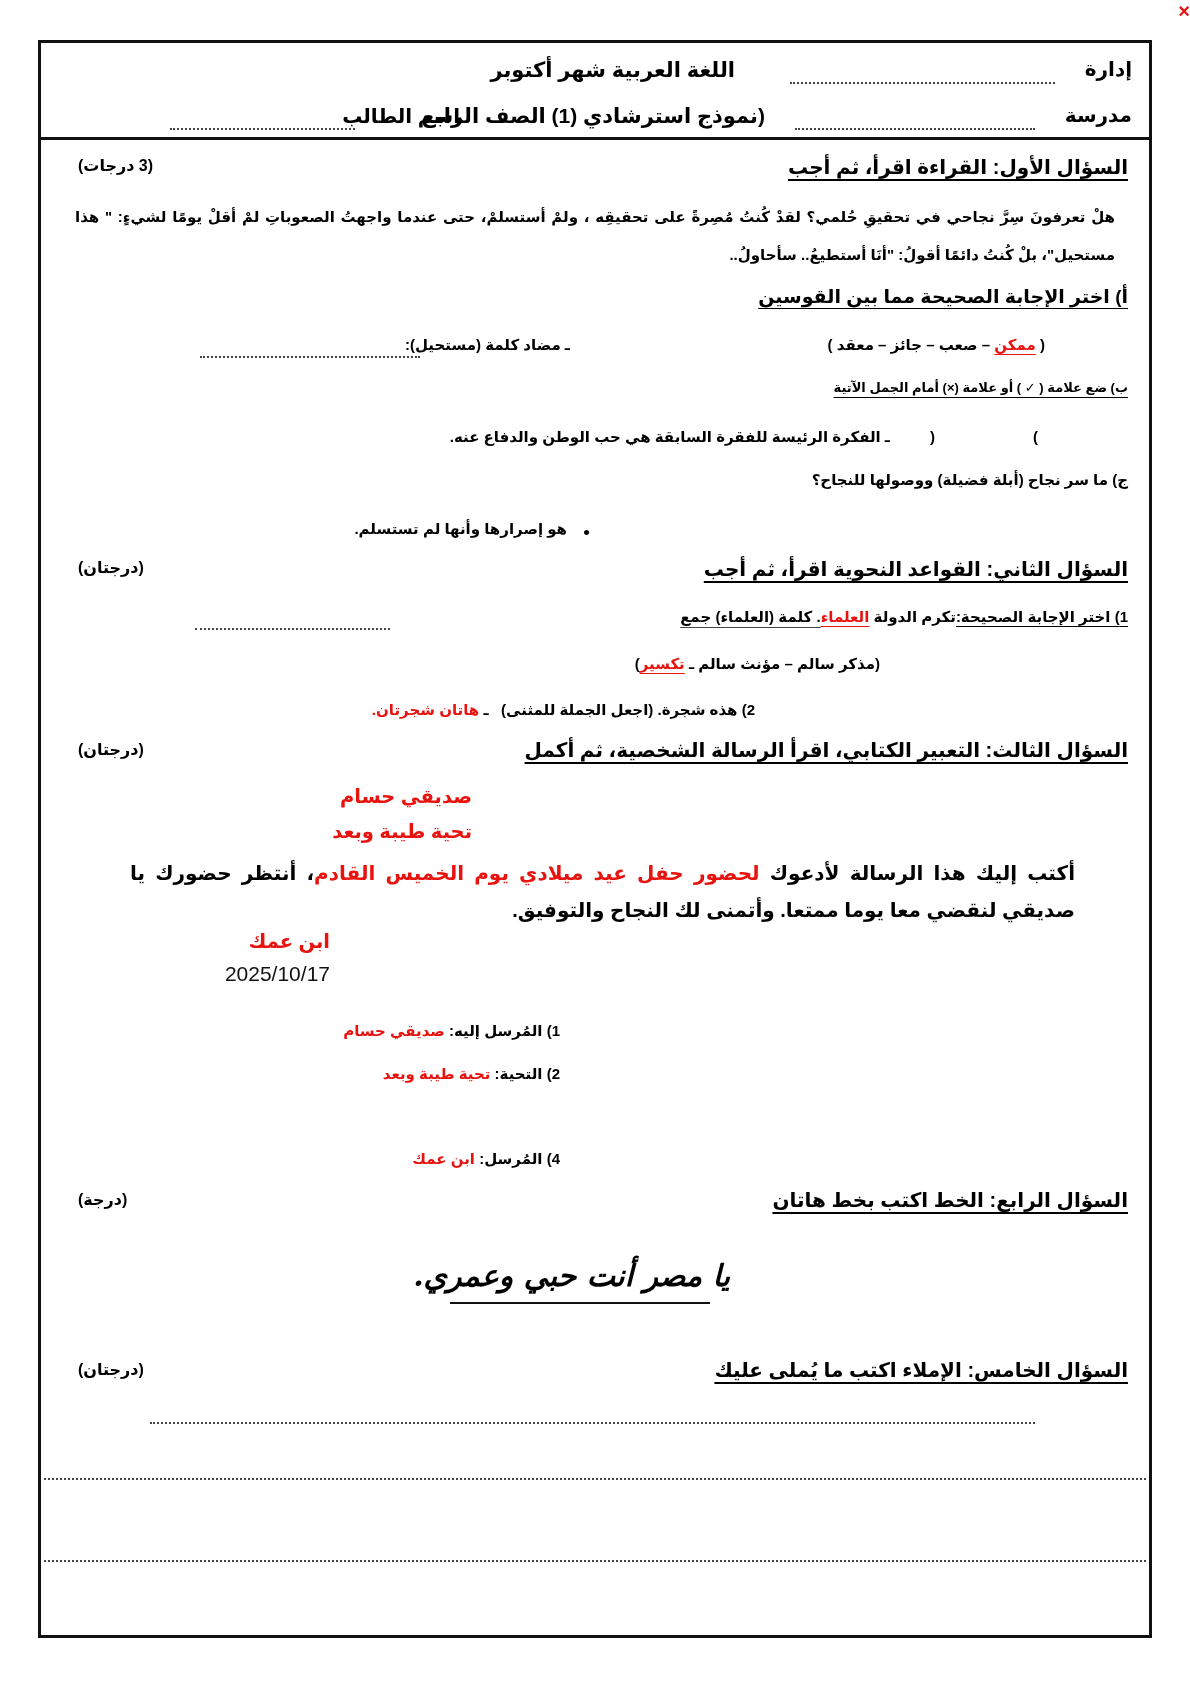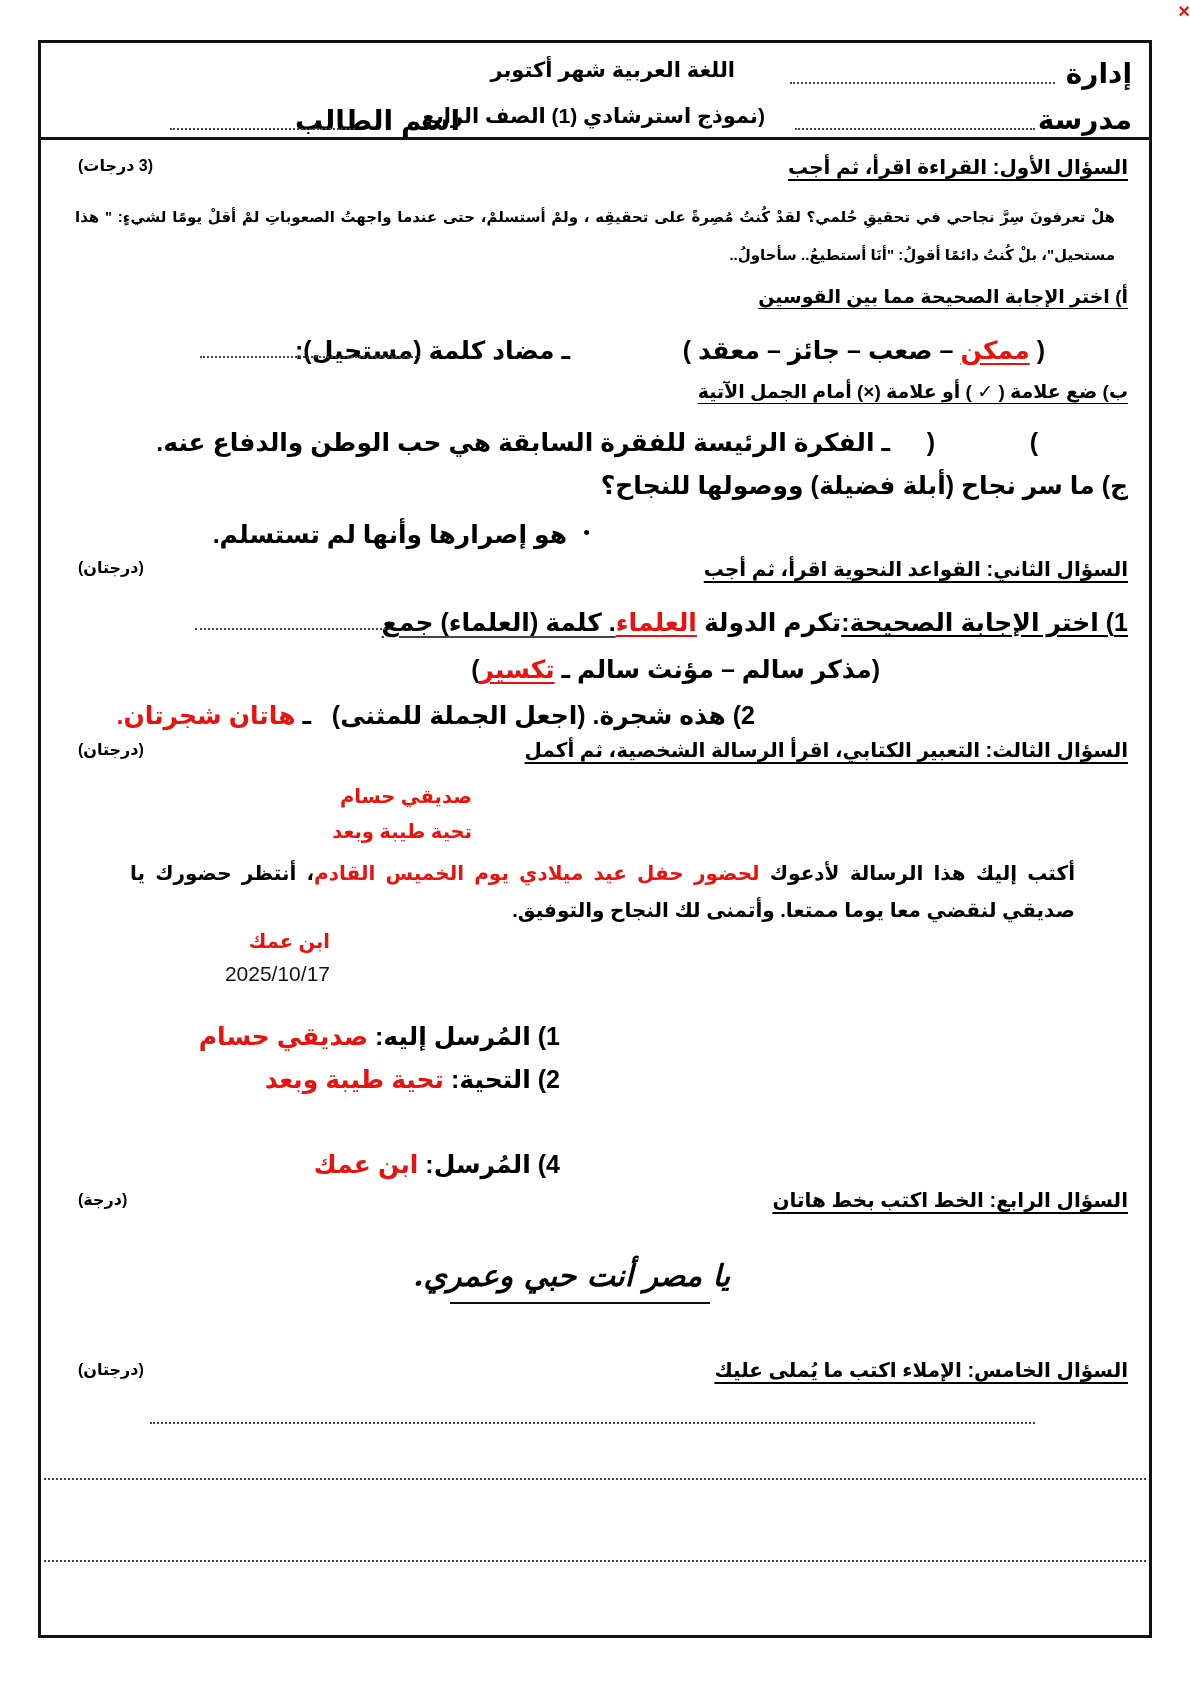--- a/index.html
+++ b/index.html
@@ -71,21 +71,21 @@
   .solidline {
     position: absolute;
     border-bottom: 2px solid #111;
     height: 0;
   }
 
   
   .hdr-label {
     position: absolute;
     font-weight: bold;
-    font-size: 28px;
+    font-size: 20px;
     color: #000;
   }
   .hdr-title {
     position: absolute;
     font-weight: bold;
     font-size: 21px;
     color: #000;
   }
 
   
@@ -107,21 +107,21 @@
     position: absolute;
     font-weight: bold;
     font-size: 15px;
     color: #000;
     line-height: 38px;
     text-align: justify;
   }
   .body-line {
     position: absolute;
     font-weight: bold;
-    font-size: 25px;
+    font-size: 15px;
     color: #000;
   }
   .xmark {
     color: #e8130e;
     font-weight: bold;
     font-size: 20px;
   }
 
   
   .letter-line {
@@ -196,21 +196,21 @@
   <div class="body-line" style="top:336px; right:620px;">
     <span>ـ مضاد كلمة (مستحيل):</span>
   </div>
   <div class="dotline" style="top:356px; right:770px; width:220px;"></div>
   <div class="body-line" style="top:336px; right:145px;">
     <span>(</span>
     <span class="red-u">ممكن</span>
     <span>– صعب – جائز – معقد  )</span>
   </div>
 
-  <div class="q-title" style="top:380px; right:62px; font-size:19px;">ب) ضع علامة ( ✓ ) أو علامة (×) أمام الجمل الآتية</div>
+  <div class="q-title" style="top:380px; right:62px; font-size:13px;">ب) ضع علامة ( ✓ ) أو علامة (×) أمام الجمل الآتية</div>
 
   <div class="body-line" style="top:428px; right:300px;">ـ الفكرة الرئيسة للفقرة السابقة هي حب الوطن والدفاع عنه.</div>
   <div class="body-line" style="top:428px; right:255px;">(</div>
   <div class="xmark" style="top:423px; right:205px;">×</div>
   <div class="body-line" style="top:428px; right:152px;">)</div>
 
   <div class="body-line" style="top:471px; right:62px;">ج) ما سر نجاح (أبلة فضيلة) ووصولها للنجاح؟</div>
 
   <div class="bullet" style="top:522px; right:600px;">•</div>
   <div class="body-line red" style="top:520px; right:623px;text-align:center;">هو إصرارها وأنها لم تستسلم.</div>

